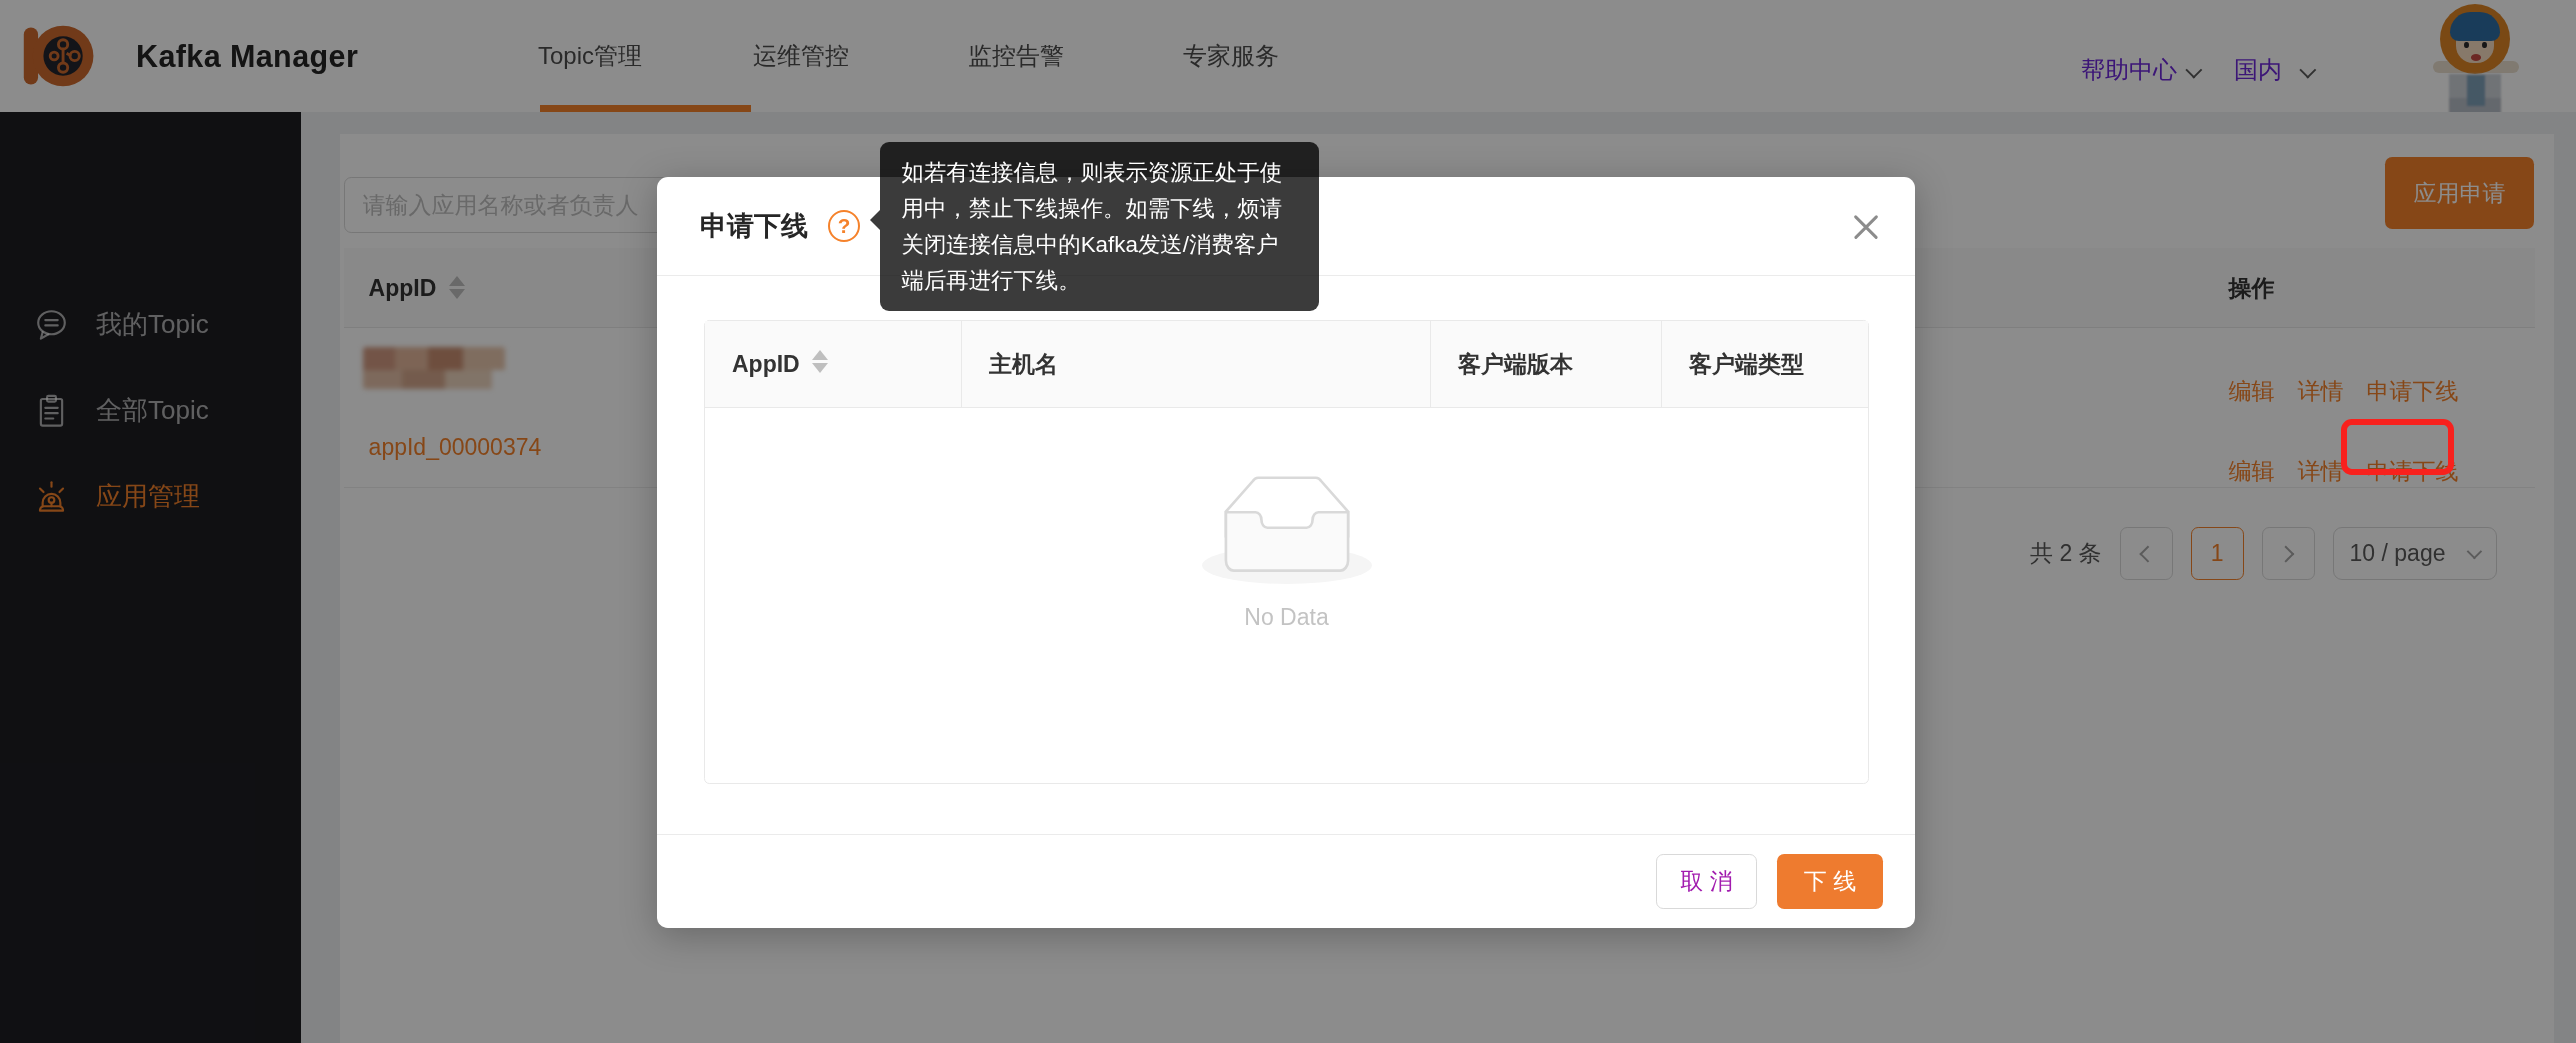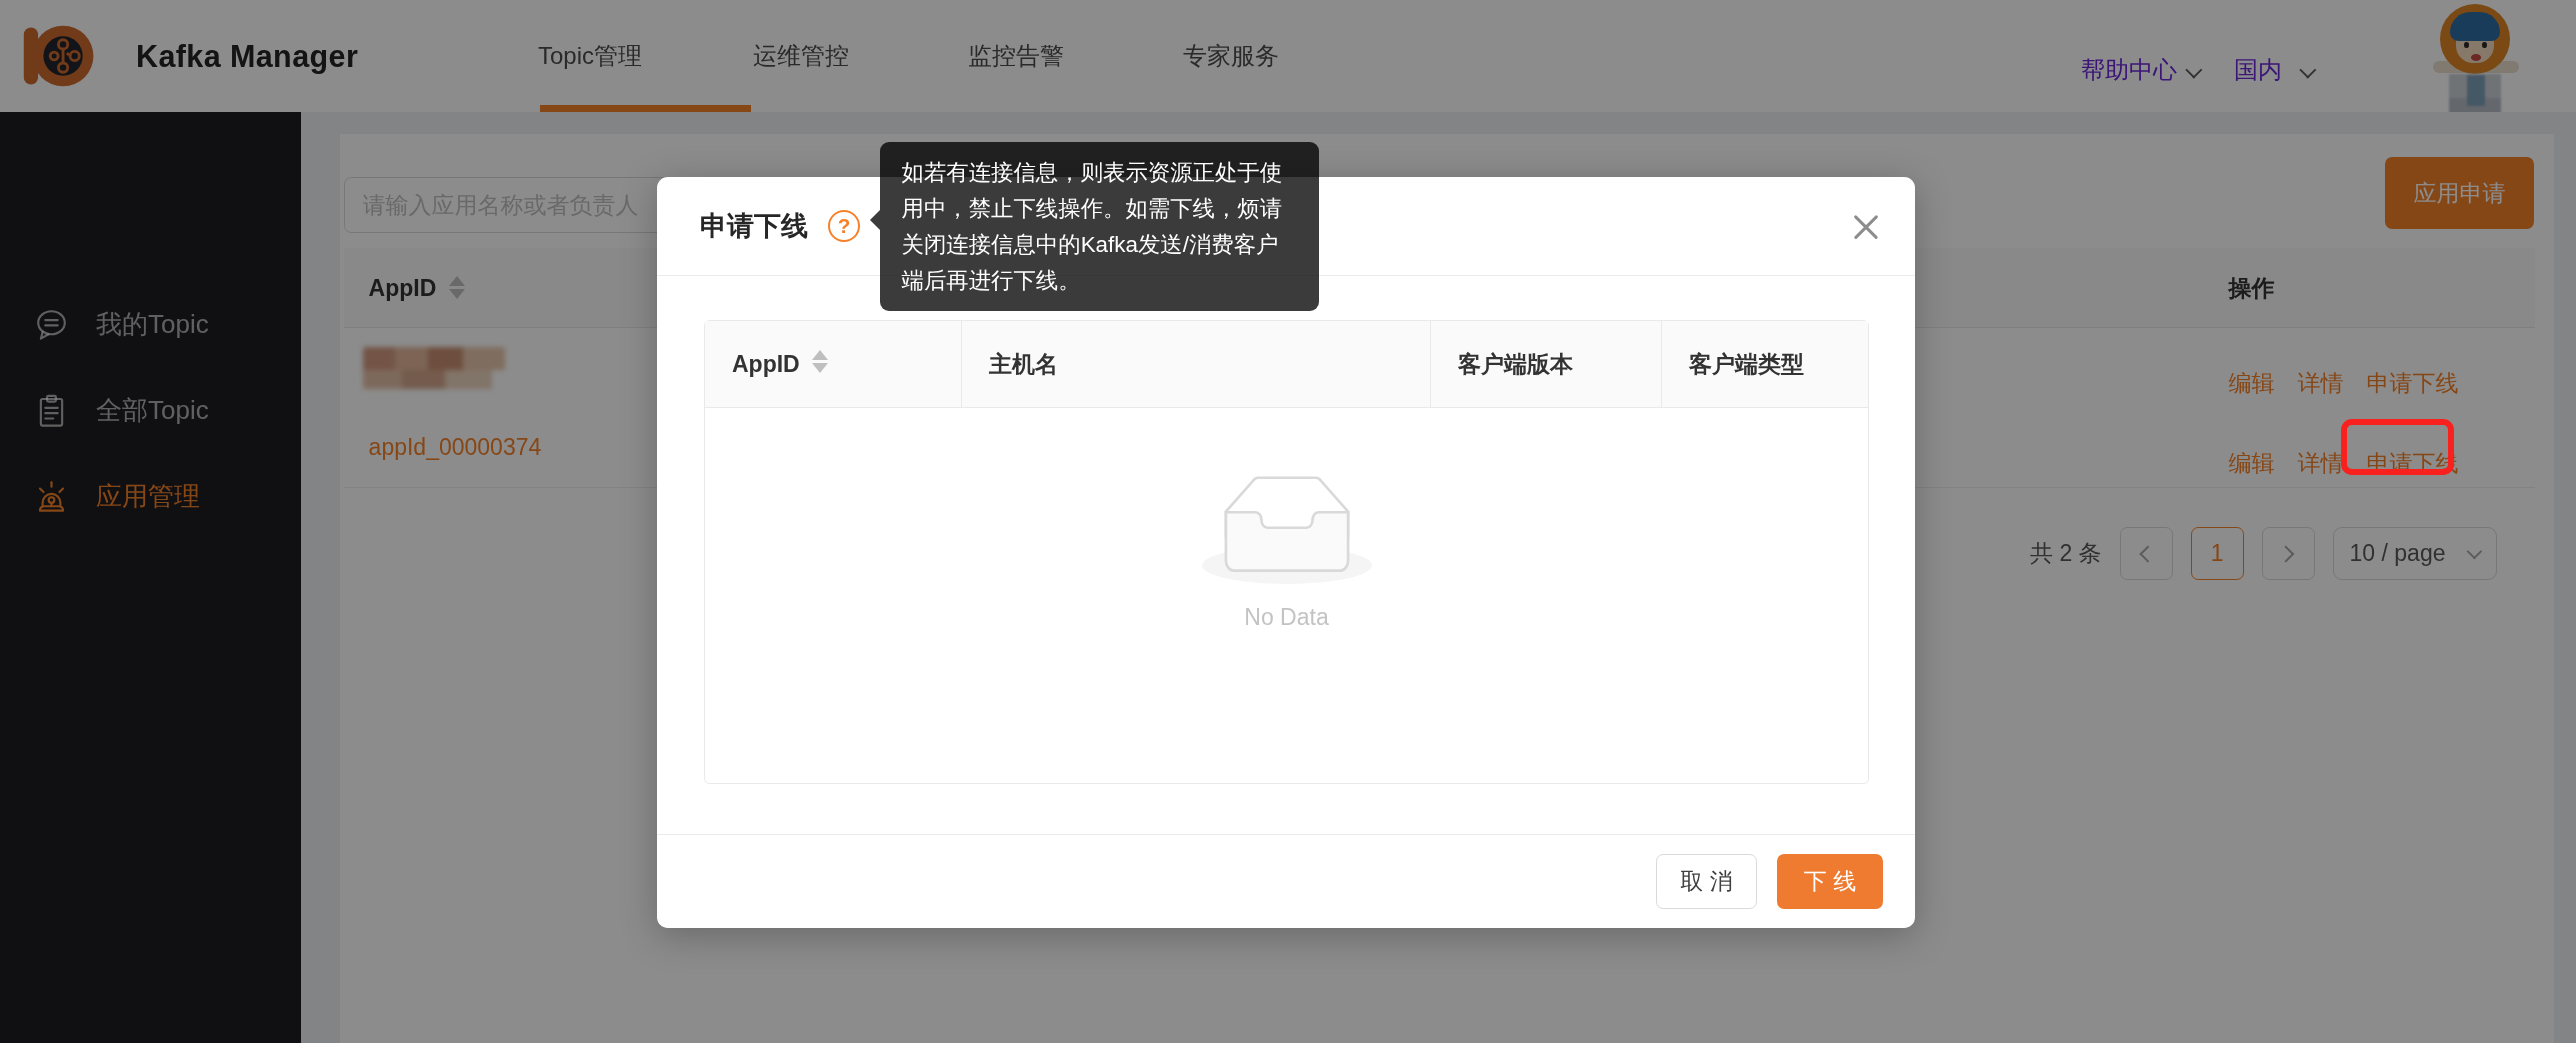--- a/index.html
+++ b/index.html
@@ -59,21 +59,21 @@
   .sorter .dn{width:0;height:0;border-left:8px solid transparent;border-right:8px solid transparent;
               border-top:10px solid #bfbfbf;}
   .trow{position:absolute;left:3.6px;width:2191px;height:80px;border-bottom:0.9px solid #ededed;background:#fff;}
   .row-1{top:194px;} .row-2{top:273px;height:81px;}
   .mosaic{position:absolute;left:19px;top:19px;width:142px;height:42px;border-radius:2.7px;filter:blur(2.7px);
           background:
             linear-gradient(90deg,#d29a82 0 32px,#e3b79c 32px 65px,#c98f72 65px 100px,#e8c7ae 100px 142px) 0 0/142px 23px no-repeat,
             linear-gradient(90deg,#e4c0a8 0 39px,#d4a78c 39px 82px,#ecd3bd 82px 129px) 0 23px/129px 19px no-repeat;}
   .app-link{position:absolute;left:25px;top:0;height:100%;display:flex;align-items:center;
             font-size:23px;color:#F5822B;cursor:pointer;}
-  .row-actions{position:absolute;left:1885px;top:16px;height:100%;display:flex;align-items:center;gap:23px;
+  .row-actions{position:absolute;left:1885px;top:0;height:100%;display:flex;align-items:flex-end;gap:23px;
                font-size:23px;color:#F5822B;}
   .row-actions span{cursor:pointer;white-space:nowrap;}
   .pagination{position:absolute;left:1690px;top:393px;height:53px;display:flex;align-items:center;gap:18px;
               font-size:23px;color:#595959;}
   .pg-btn{width:53px;height:53px;border:1.3px solid #d9d9d9;border-radius:7.2px;background:#fff;
           display:flex;align-items:center;justify-content:center;cursor:pointer;}
   .pg-btn.cur{border-color:#F5822B;color:#F5822B;}
   .pg-size{width:164px;height:53px;border:1.3px solid #d9d9d9;border-radius:9px;background:#fff;
            display:flex;align-items:center;justify-content:space-between;padding:0 16px;cursor:pointer;}
   .chev-l{width:11.7px;height:11.7px;border-left:2.2px solid #a6a6a6;border-bottom:2.2px solid #a6a6a6;transform:rotate(45deg);margin-left:3.6px;}
@@ -107,21 +107,21 @@
   .m-col{display:flex;align-items:center;padding-left:27px;font-size:23px;font-weight:600;color:#333;
          border-right:1.3px solid #e9e9e9;}
   .m-col:last-child{border-right:0;}
   .m-col.c1{width:257px;} .m-col.c2{width:469px;} .m-col.c3{width:231px;} .m-col.c4{flex:1;}
   .m-empty{height:289px;display:flex;flex-direction:column;align-items:center;justify-content:center;}
   .m-empty .txt{margin-top:20px;font-size:23px;color:#c3c3c3;}
   .m-foot{position:absolute;left:0;bottom:0;width:100%;height:94px;border-top:1.3px solid #ebebeb;
           display:flex;align-items:center;justify-content:flex-end;gap:20px;padding-right:32px;
           border-radius:0 0 10.8px 10.8px;}
   .btn-cancel{width:101px;height:55px;border:1.3px solid #d9d9d9;border-radius:7.2px;background:#fff;
-              color:#404040;font-size:23px;font-family:inherit;cursor:pointer;}
+              color:#a21caf;font-size:23px;font-family:inherit;cursor:pointer;}
   .btn-confirm{width:106px;height:55px;border:0;border-radius:7.2px;background:#EE7B2F;color:#fff;
                font-size:23px;font-family:inherit;cursor:pointer;}
 
   
   .tooltip{position:absolute;left:880px;top:142px;width:439px;background:rgba(0,0,0,0.77);border-radius:9px;
            padding:12.5px 21.5px;color:#fff;font-size:22.4px;line-height:36px;z-index:30;}
   .tooltip .arrow{position:absolute;left:-10px;top:68px;width:0;height:0;
            border-top:10.8px solid transparent;border-bottom:10.8px solid transparent;
            border-right:10.8px solid rgba(0,0,0,0.77);}
 </style>

